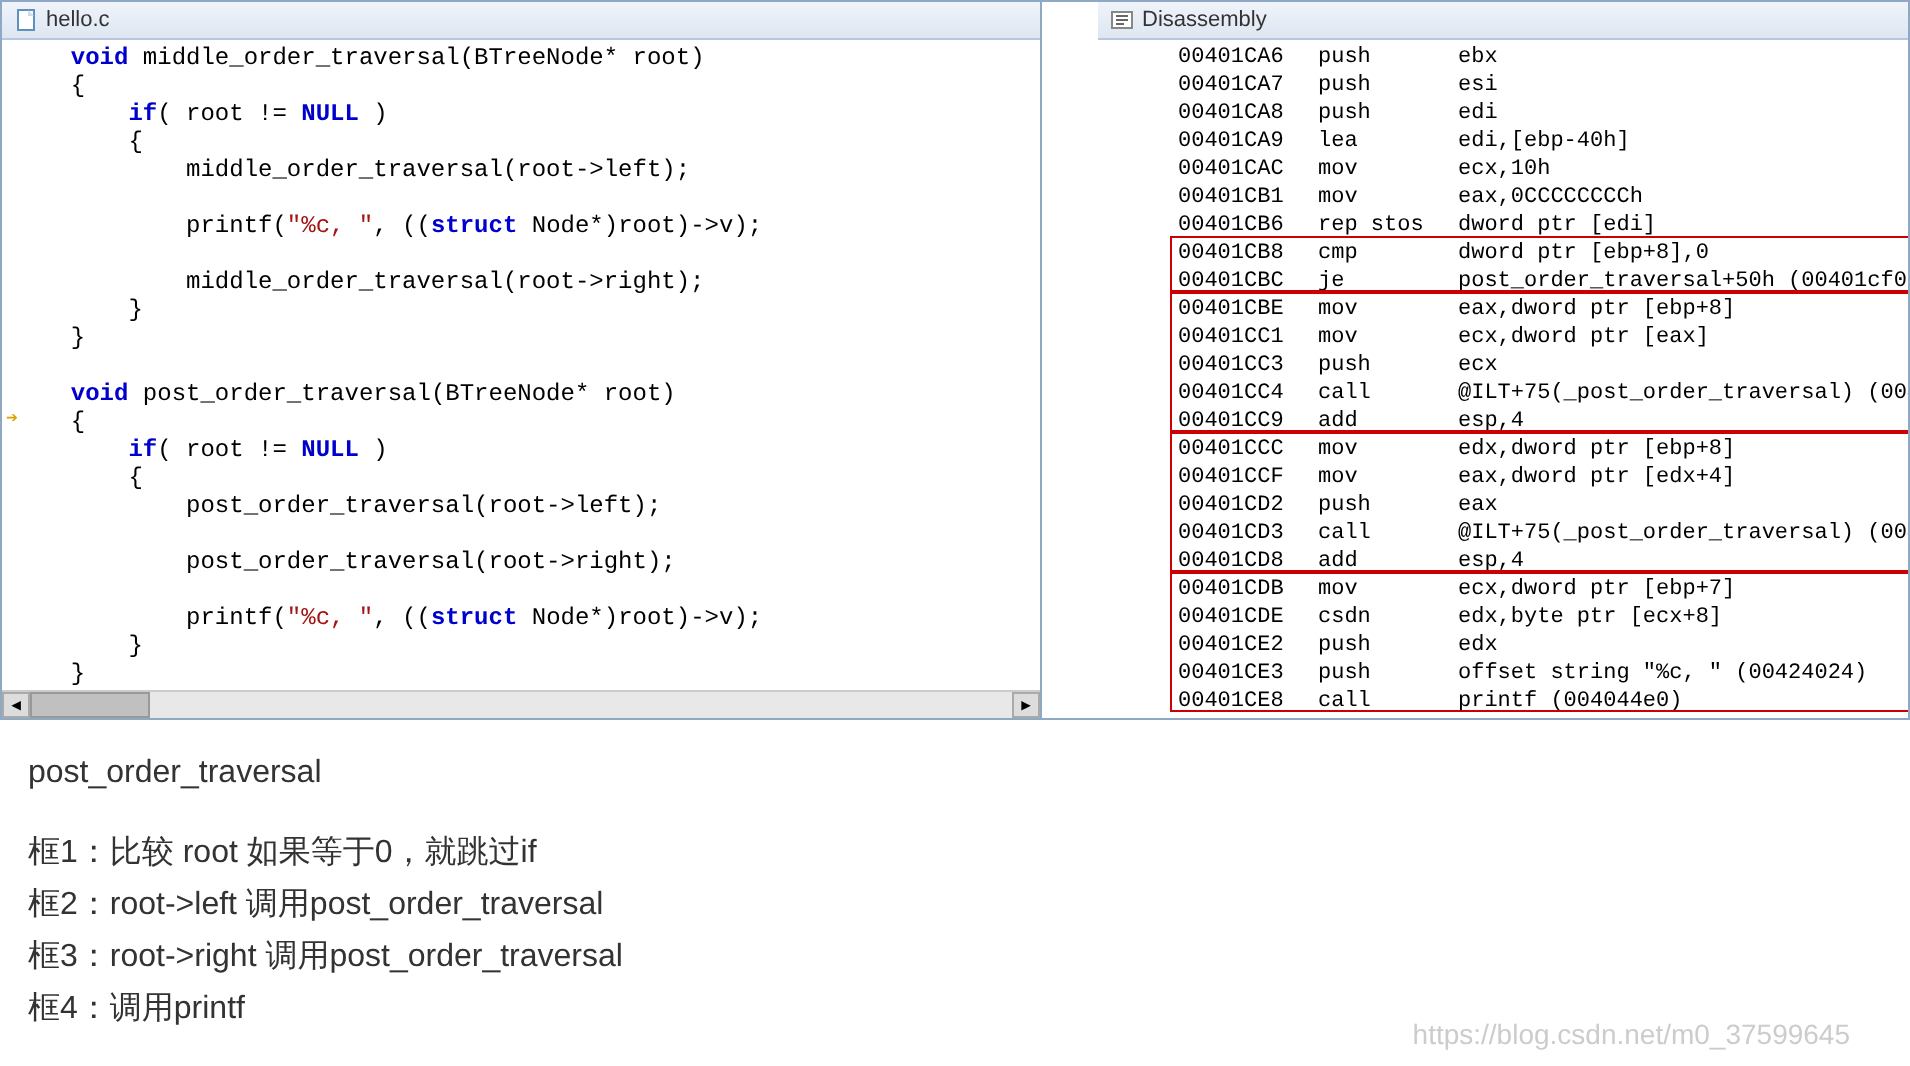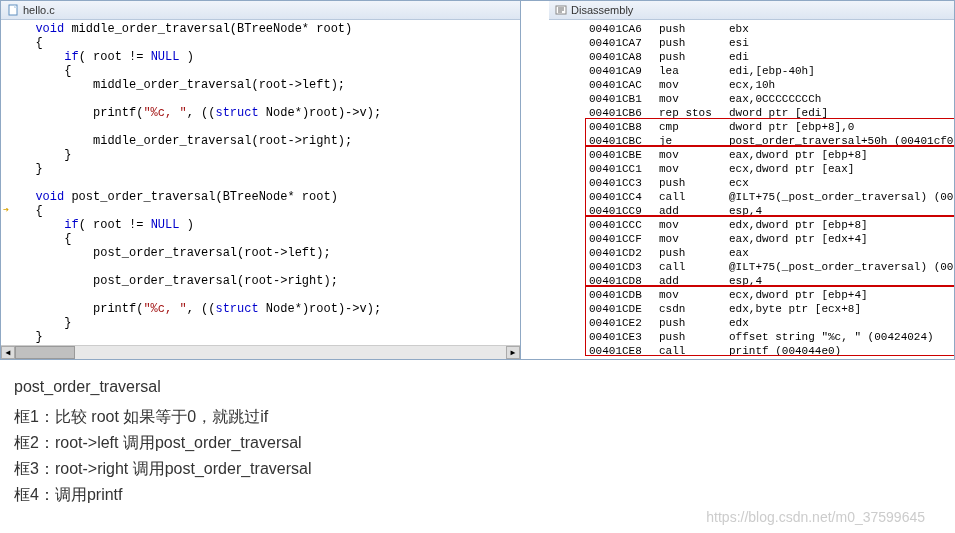--- a/index.html
+++ b/index.html
@@ -3,21 +3,21 @@
 <meta charset="utf-8">
 <style>
   * { margin: 0; padding: 0; box-sizing: border-box; }
   body { font-family: Consolas, monospace; font-size: 11px; background: #fff; width: 955px; height: 533px; overflow: hidden; }
   .top-area { display: flex; height: 360px; }
   .left-pane { width: 520px; border: 1px solid #8fa8c4; border-right: none; display: flex; flex-direction: column; }
   .right-pane { flex: 1; border: 1px solid #8fa8c4; display: flex; flex-direction: column; min-width: 0; padding-left: 28px; }
   .pane-header { background: linear-gradient(#f0f4fa,#dde6f2); border-bottom: 1px solid #b8c8dc; padding: 3px 6px; display: flex; align-items: center; gap: 4px; font-family: Tahoma, sans-serif; font-size: 11px; color: #333; }
   .pane-body { flex: 1; overflow: auto; background: #fff; padding: 2px 0; position: relative; }
   .code-line { white-space: pre; padding: 0 4px 0 20px; line-height: 14px; font-family: "Courier New", monospace; font-size: 12px; color: #000; position: relative; }
-  .kw { color: #0000cc; font-weight: normal; }
+  .kw { color: #0000cc; font-weight: bold; }
   .st { color: #a31515; }
   .arrow { position: absolute; left: 2px; top: 0; color: #d9a200; font-size: 10px; }
   .asm-line { display: grid; grid-template-columns: 70px 70px 1fr; white-space: pre; padding: 0 4px 0 40px; line-height: 14px; font-family: "Courier New", monospace; font-size: 11px; color: #000; }
   .asm-rel { position: relative; }
   .box { position: absolute; border: 1px solid #cc0000; pointer-events: none; }
   .b1 { left: 36px; top: 98px; width: 390px; height: 28px; }
   .b2 { left: 36px; top: 126px; width: 390px; height: 70px; }
   .b3 { left: 36px; top: 196px; width: 390px; height: 70px; }
   .b4 { left: 36px; top: 266px; width: 390px; height: 70px; }
   .scrollbar-h { height: 14px; background: #e8e8e8; border-top: 1px solid #ccc; display: flex; }
@@ -105,32 +105,32 @@
         <div class="asm-line"><span>00401CBE</span><span>mov</span><span>eax,dword ptr [ebp+8]</span></div>
         <div class="asm-line"><span>00401CC1</span><span>mov</span><span>ecx,dword ptr [eax]</span></div>
         <div class="asm-line"><span>00401CC3</span><span>push</span><span>ecx</span></div>
         <div class="asm-line"><span>00401CC4</span><span>call</span><span>@ILT+75(_post_order_traversal) (00401050)</span></div>
         <div class="asm-line"><span>00401CC9</span><span>add</span><span>esp,4</span></div>
         <div class="asm-line"><span>00401CCC</span><span>mov</span><span>edx,dword ptr [ebp+8]</span></div>
         <div class="asm-line"><span>00401CCF</span><span>mov</span><span>eax,dword ptr [edx+4]</span></div>
         <div class="asm-line"><span>00401CD2</span><span>push</span><span>eax</span></div>
         <div class="asm-line"><span>00401CD3</span><span>call</span><span>@ILT+75(_post_order_traversal) (00401050)</span></div>
         <div class="asm-line"><span>00401CD8</span><span>add</span><span>esp,4</span></div>
-        <div class="asm-line"><span>00401CDB</span><span>mov</span><span>ecx,dword ptr [ebp+4]</span></div>
+        <div class="asm-line"><span>00401CDB</span><span>mov</span><span>ecx,dword ptr [ebp+7]</span></div>
         <div class="asm-line"><span>00401CDE</span><span>csdn</span><span>edx,byte ptr [ecx+8]</span></div>
         <div class="asm-line"><span>00401CE2</span><span>push</span><span>edx</span></div>
         <div class="asm-line"><span>00401CE3</span><span>push</span><span>offset string "%c, " (00424024)</span></div>
         <div class="asm-line"><span>00401CE8</span><span>call</span><span>printf (004044e0)</span></div>
         <div class="asm-line"><span>00401CED</span><span>add</span><span>esp,8</span></div>
       </div>
   </div>
 </div>
 
 <div class="notes">
-  <div style="margin-bottom:4px;">post_order_traversal</div>
+  <div style="margin-bottom:14px;">post_order_traversal</div>
   <div id="note-lines">
       <div>框1：比较 root 如果等于0，就跳过if</div>
       <div>框2：root-&gt;left  调用post_order_traversal</div>
       <div>框3：root-&gt;right 调用post_order_traversal</div>
       <div>框4：调用printf</div>
     </div>
 </div>
 
 <div class="watermark">https://blog.csdn.net/m0_37599645</div>
 

